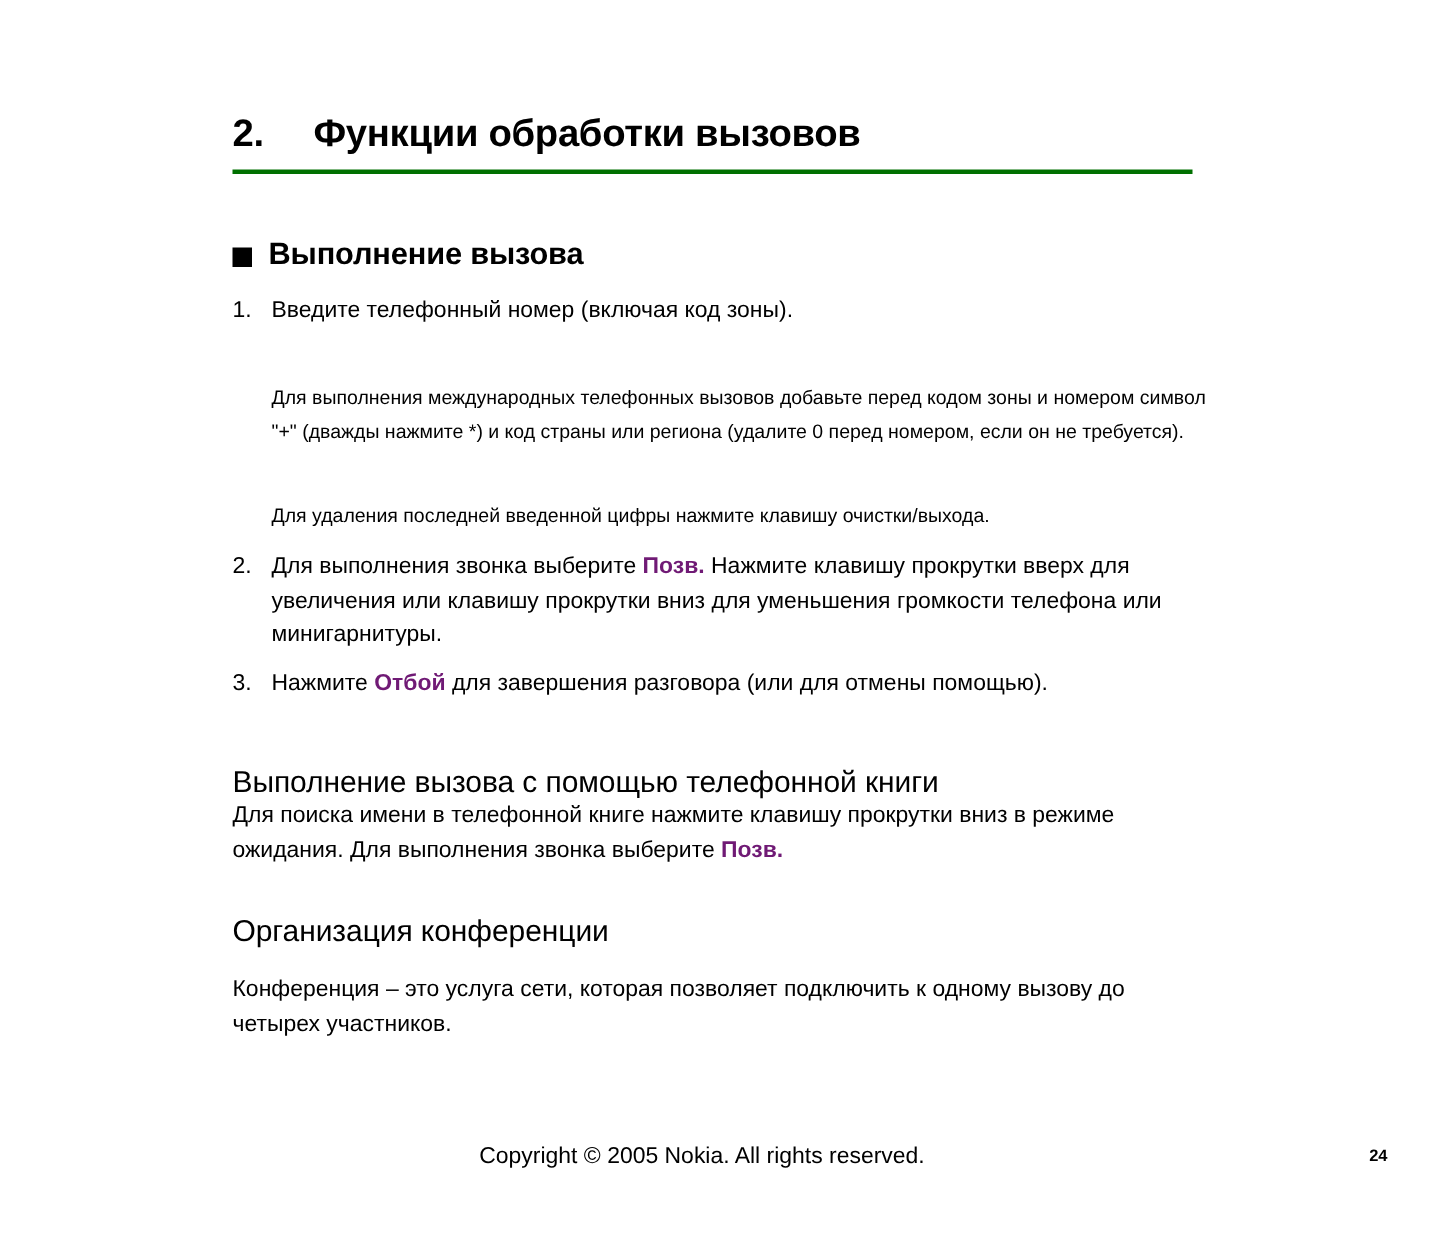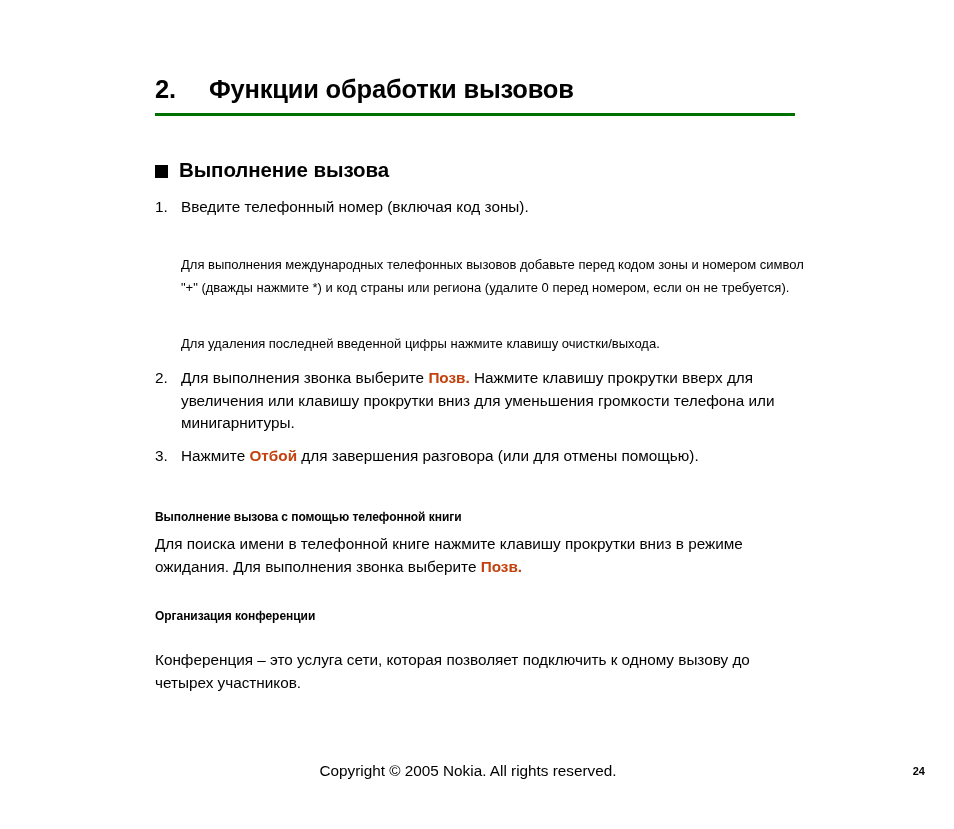--- a/index.html
+++ b/index.html
@@ -99,37 +99,37 @@
     font-size: 13px;
     line-height: 22.6px;
     margin-top: 24px;
   }
 
   
   .h2 {
     position: absolute;
     left: 155px;
     width: 660px;
-    font-size: 12px;
-    font-weight: bold;
+    font-size: 20px;
+    font-weight: normal;
     letter-spacing: -0.05px;
     line-height: 1.1;
     white-space: nowrap;
   }
   .para {
     position: absolute;
     left: 155px;
     width: 650px;
     font-size: 15.3px;
     line-height: 22.6px;
   }
 
   
   .key {
-    color: #c2410c;
+    color: #701a75;
     font-weight: bold;
   }
 
   
   .footer {
     position: absolute;
     left: 0;
     top: 760px;
     width: 954px;
     height: 26px;

